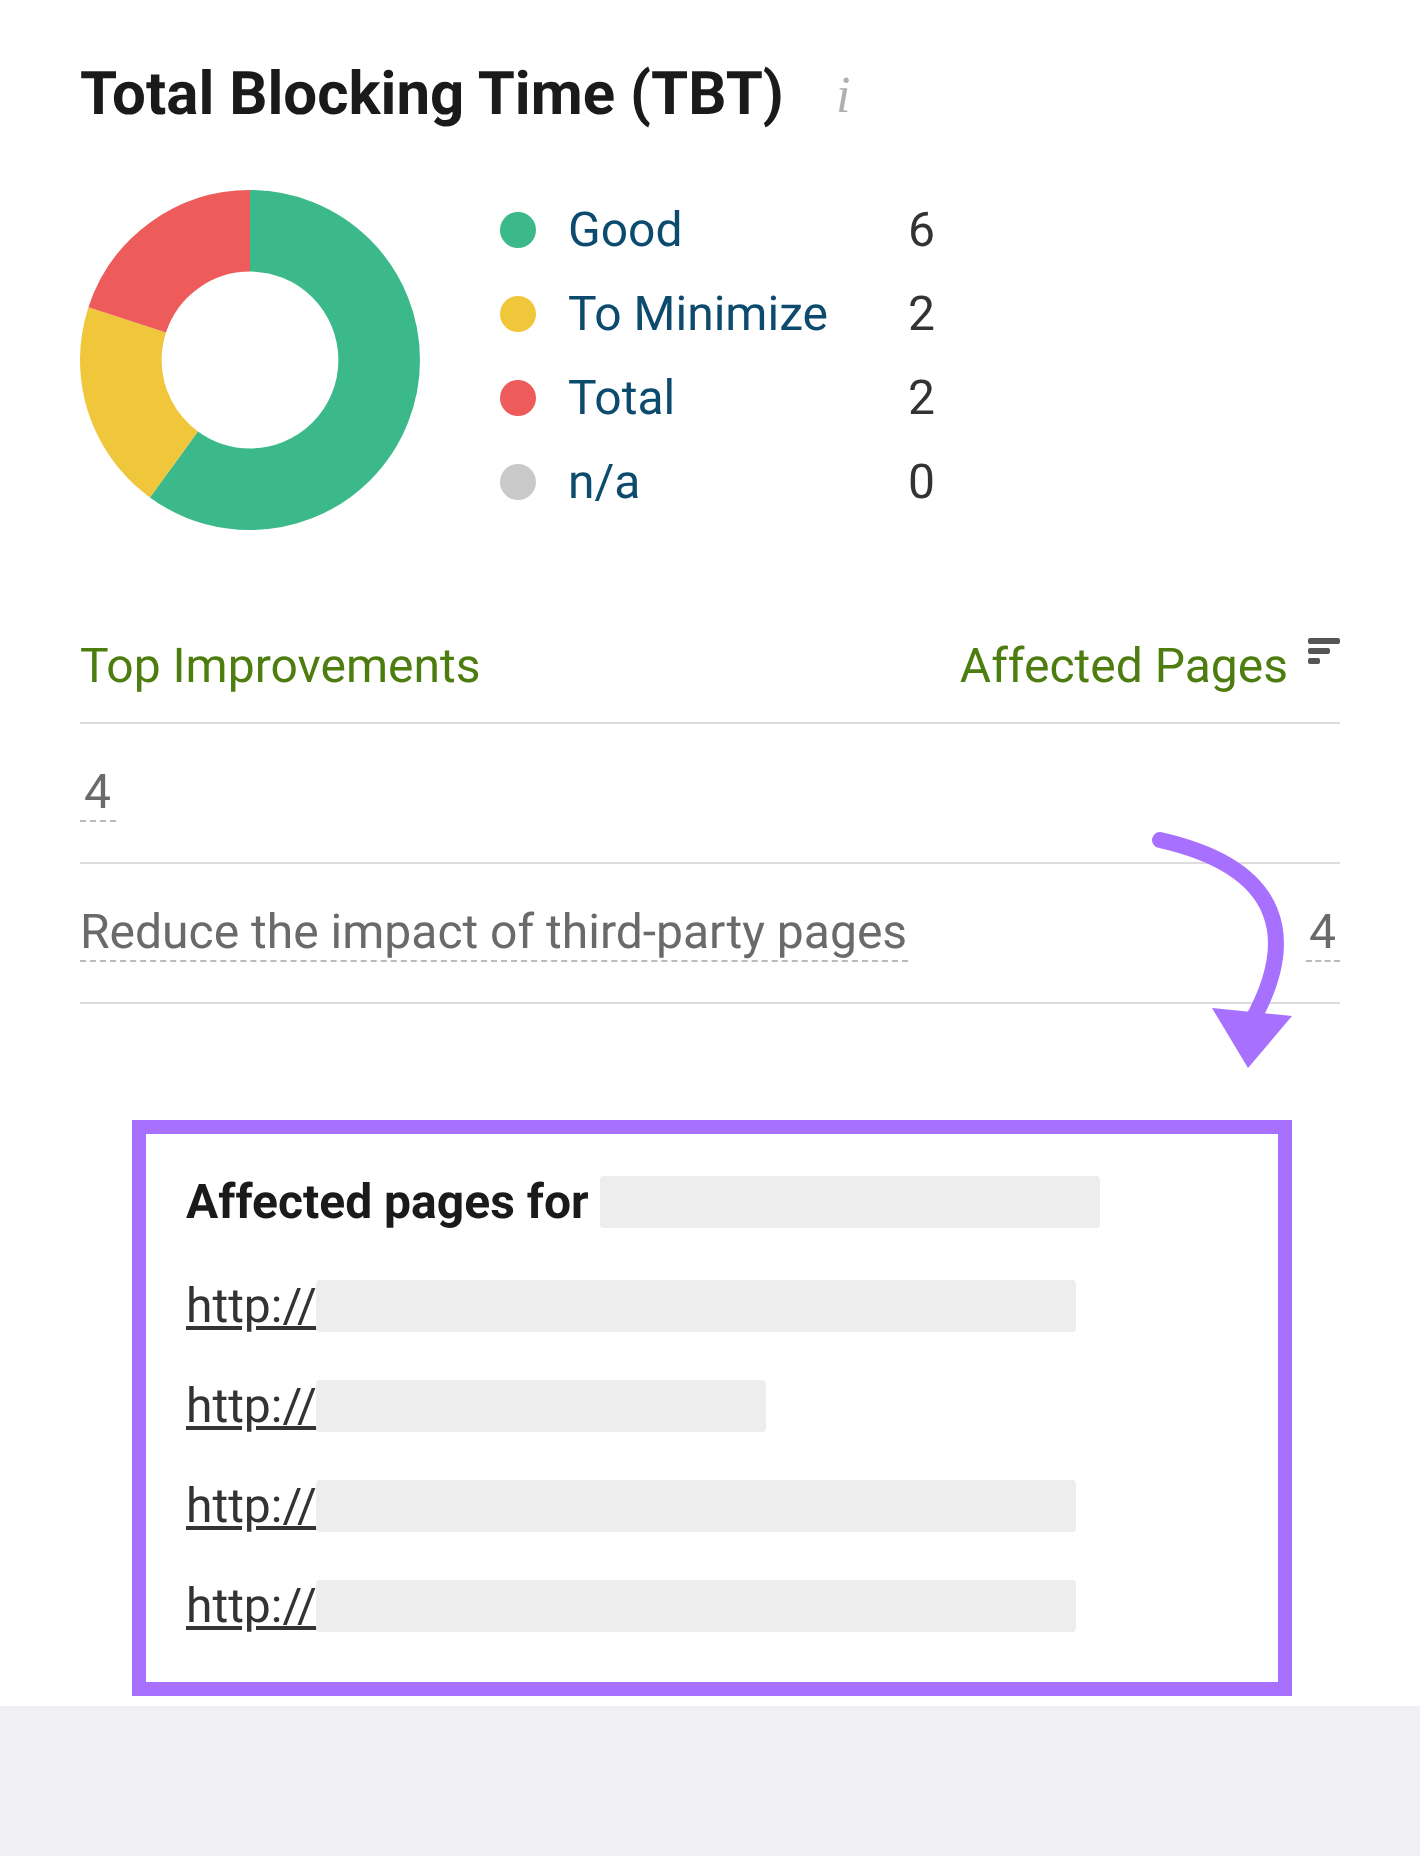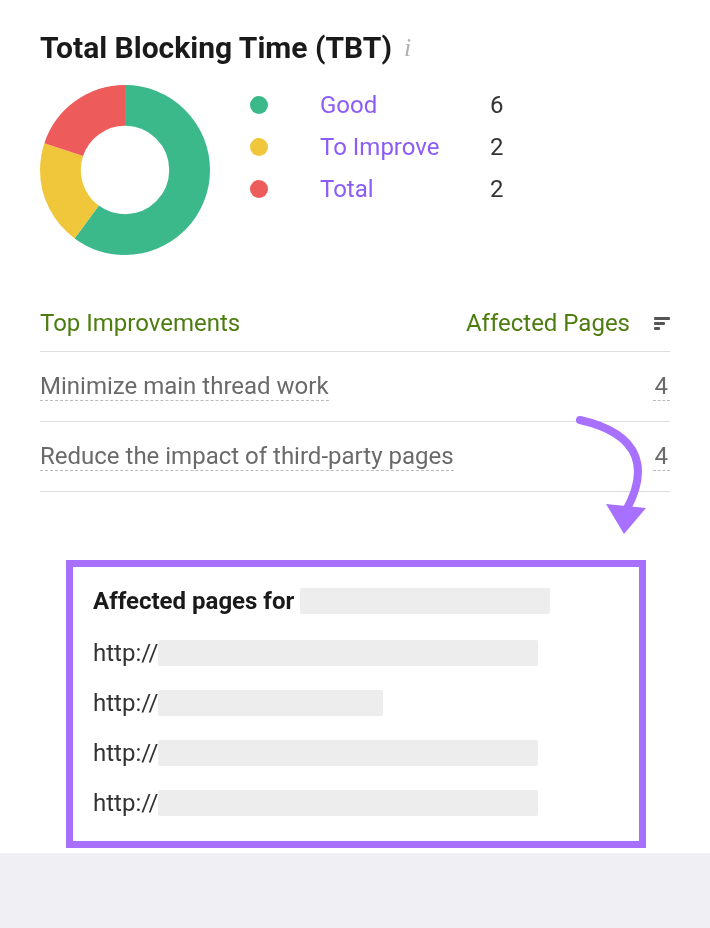--- a/index.html
+++ b/index.html
@@ -14,22 +14,22 @@
       height: 928px;
       padding: 30px 40px 0 40px;
       color: #1e1e1e;
       position: relative;
       overflow: hidden;
     }
 
     .header {
       display: flex;
       align-items: center;
-      gap: 12px;
-      margin-bottom: 20px;
+      gap: 26px;
+      margin-bottom: 30px;
     }
     .title {
       font-size: 30px;
       font-weight: 700;
       color: #1a1a1a;
     }
     .info-icon {
       font-family: Georgia, serif;
       font-style: italic;
       color: #b0b0b0;
@@ -73,41 +73,39 @@
     }
     .legend-dot {
       width: 18px;
       height: 18px;
       border-radius: 50%;
       margin-right: 16px;
       flex-shrink: 0;
     }
     .legend-label {
       width: 170px;
-      color: #8b5cf6;
-      margin-left: 36px;
+      color: #0c4a6e;
     }
     .legend-count {
       color: #333;
       min-width: 20px;
     }
 
     .table-header {
       display: flex;
       justify-content: space-between;
       align-items: center;
       padding: 14px 0;
       border-bottom: 1px solid #ddd;
       font-size: 24px;
       color: #4d7c0f;
     }
     .affected-header {
       display: flex;
-      align-items: center;
-      gap: 24px;
+      gap: 10px;
     }
     .sort-icon {
       display: inline-flex;
       flex-direction: column;
       gap: 2px;
     }
     .sort-icon span {
       display: block;
       height: 3px;
       background: #555;
@@ -174,20 +172,21 @@
       height: 26px;
       border-radius: 2px;
     }
     .popout-url {
       display: flex;
       align-items: center;
       gap: 0;
       margin-bottom: 22px;
       font-size: 24px;
       color: #333;
+      text-decoration: underline;
     }
     .popout-url:last-child {
       margin-bottom: 0;
     }
 
     .bottom-shade {
       position: absolute;
       left: 0;
       right: 0;
       bottom: 0;
@@ -214,45 +213,49 @@
   </div>
 
   <div class="legend">
     <div class="legend-row">
       <span class="legend-dot" style="background-color: rgb(59, 185, 138);"></span>
       <span class="legend-label">Good</span>
       <span class="legend-count">6</span>
     </div>
     <div class="legend-row">
       <span class="legend-dot" style="background-color: rgb(240, 199, 59);"></span>
-      <span class="legend-label">To Improve</span>
+      <span class="legend-label">To Minimize</span>
       <span class="legend-count">2</span>
     </div>
     <div class="legend-row">
       <span class="legend-dot" style="background-color: rgb(237, 91, 91);"></span>
       <span class="legend-label">Total</span>
       <span class="legend-count">2</span>
+    </div>
+    <div class="legend-row">
+      <span class="legend-dot" style="background-color: rgb(201, 201, 201);"></span>
+      <span class="legend-label">n/a</span>
+      <span class="legend-count">0</span>
     </div>
   </div>
 </div>
 
 <div class="table-header">
   <div>Top Improvements</div>
   <div class="affected-header">
     <span>Affected Pages</span>
     <span class="sort-icon">
       <span></span>
         <span></span>
         <span></span>
     </span>
   </div>
 </div>
 
 <div class="improvement-row">
-  <span class="improvement-link">Minimize main thread work</span>
   <span class="improvement-count">4</span>
 </div>
 <div class="improvement-row">
   <span class="improvement-link">Reduce the impact of third-party pages</span>
   <span class="improvement-count">4</span>
 </div>
 
 <svg class="arrow-svg" viewBox="0 0 120 130">
   <path d="M 30 10 C 92 24, 100 60, 74 104" stroke="#a870ff" stroke-width="8" fill="none" stroke-linecap="round"></path>
   <polygon points="74,124 56,94 96,98" fill="#a870ff"></polygon>

